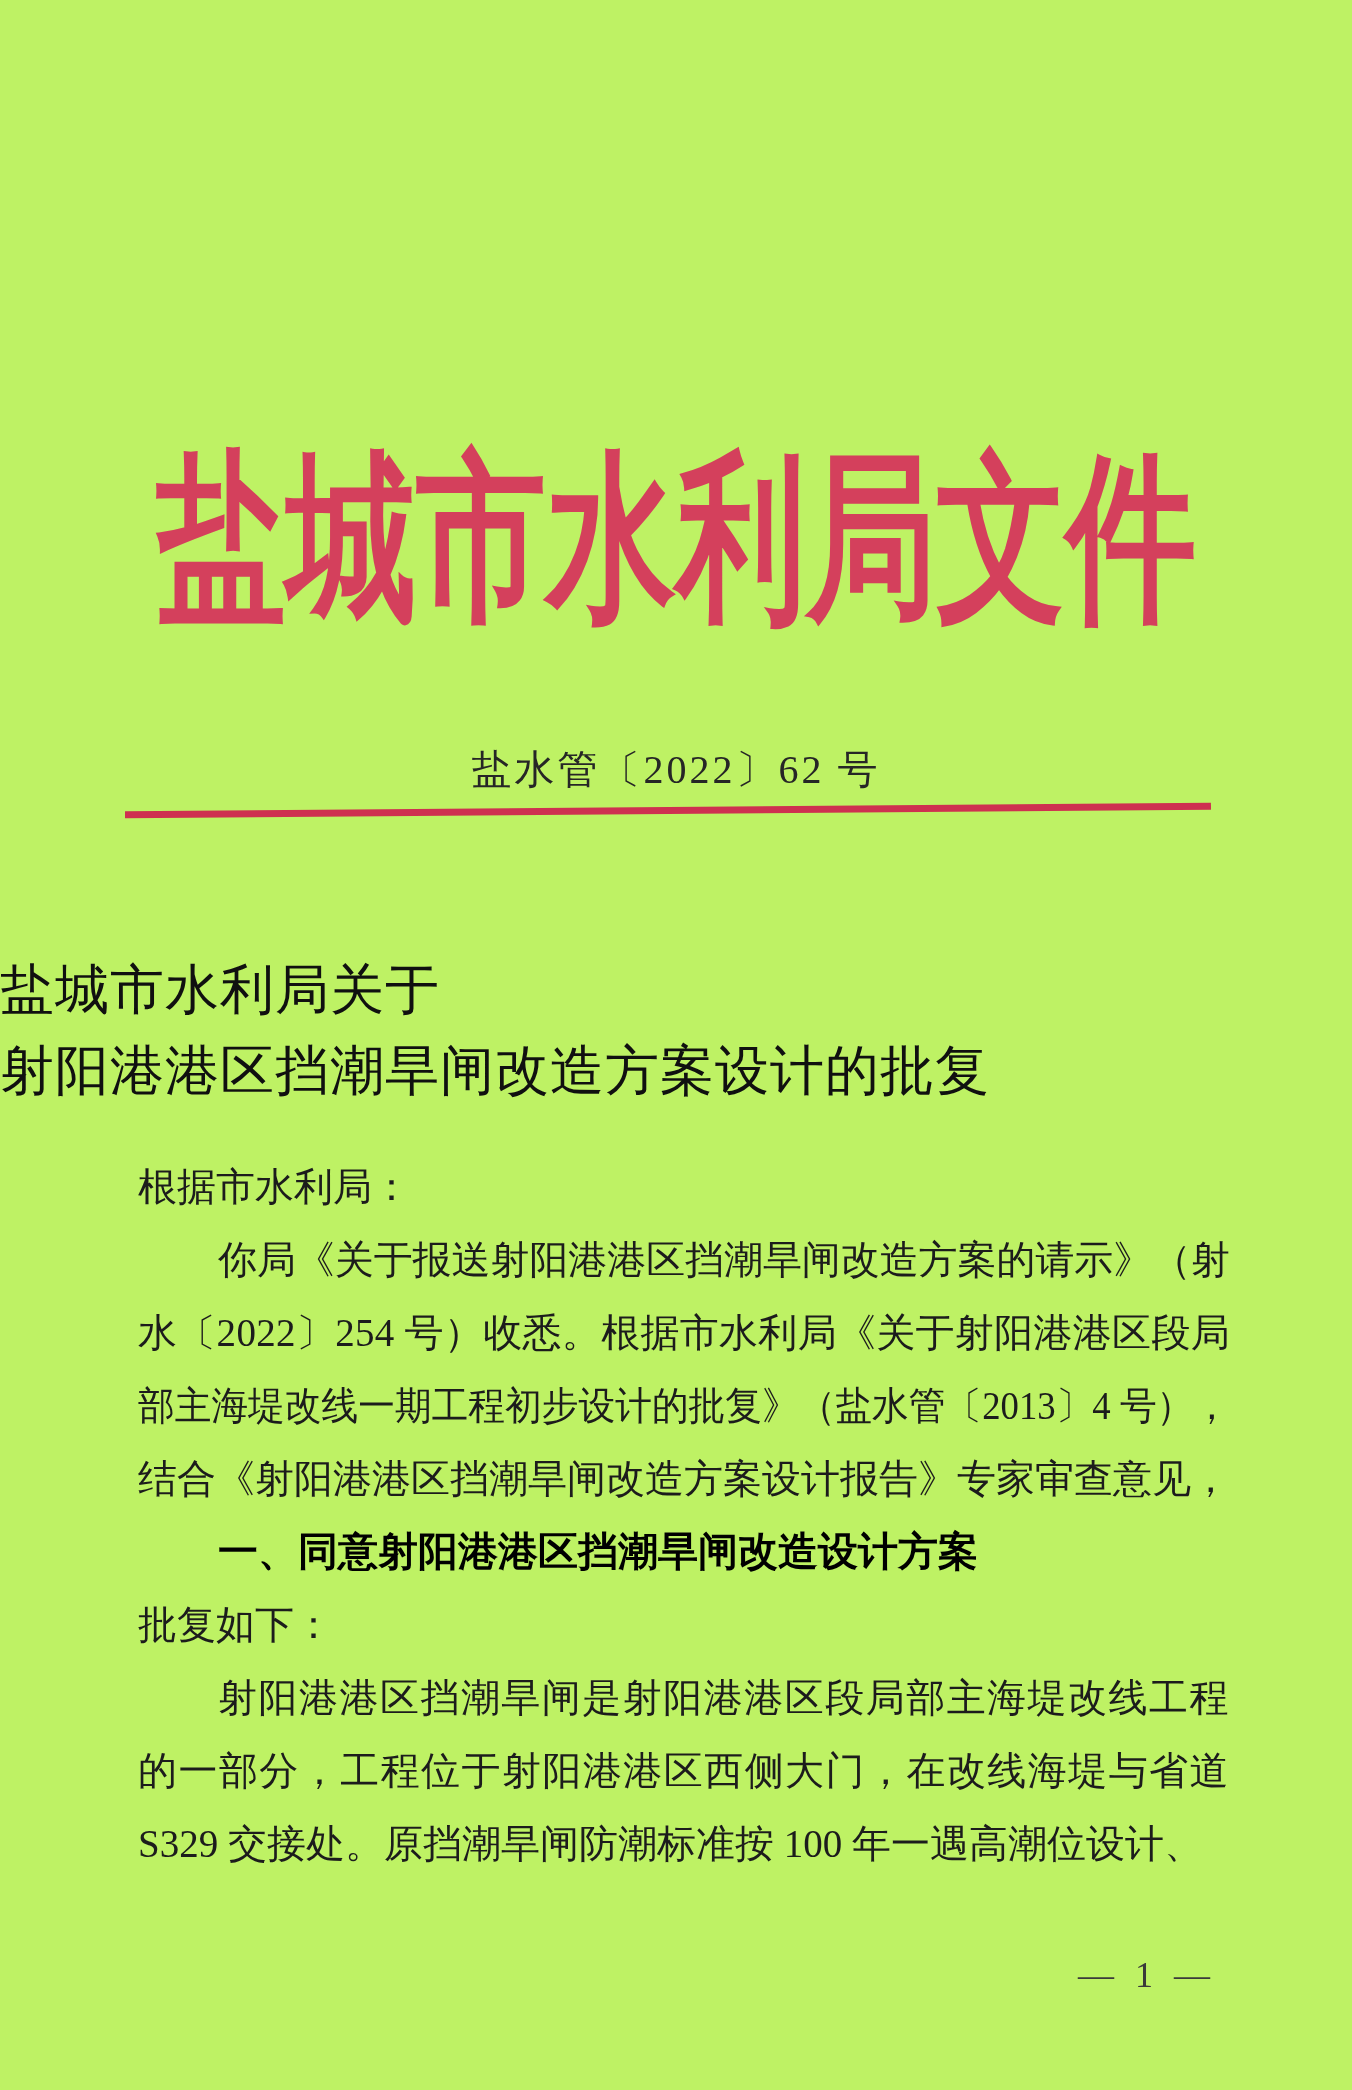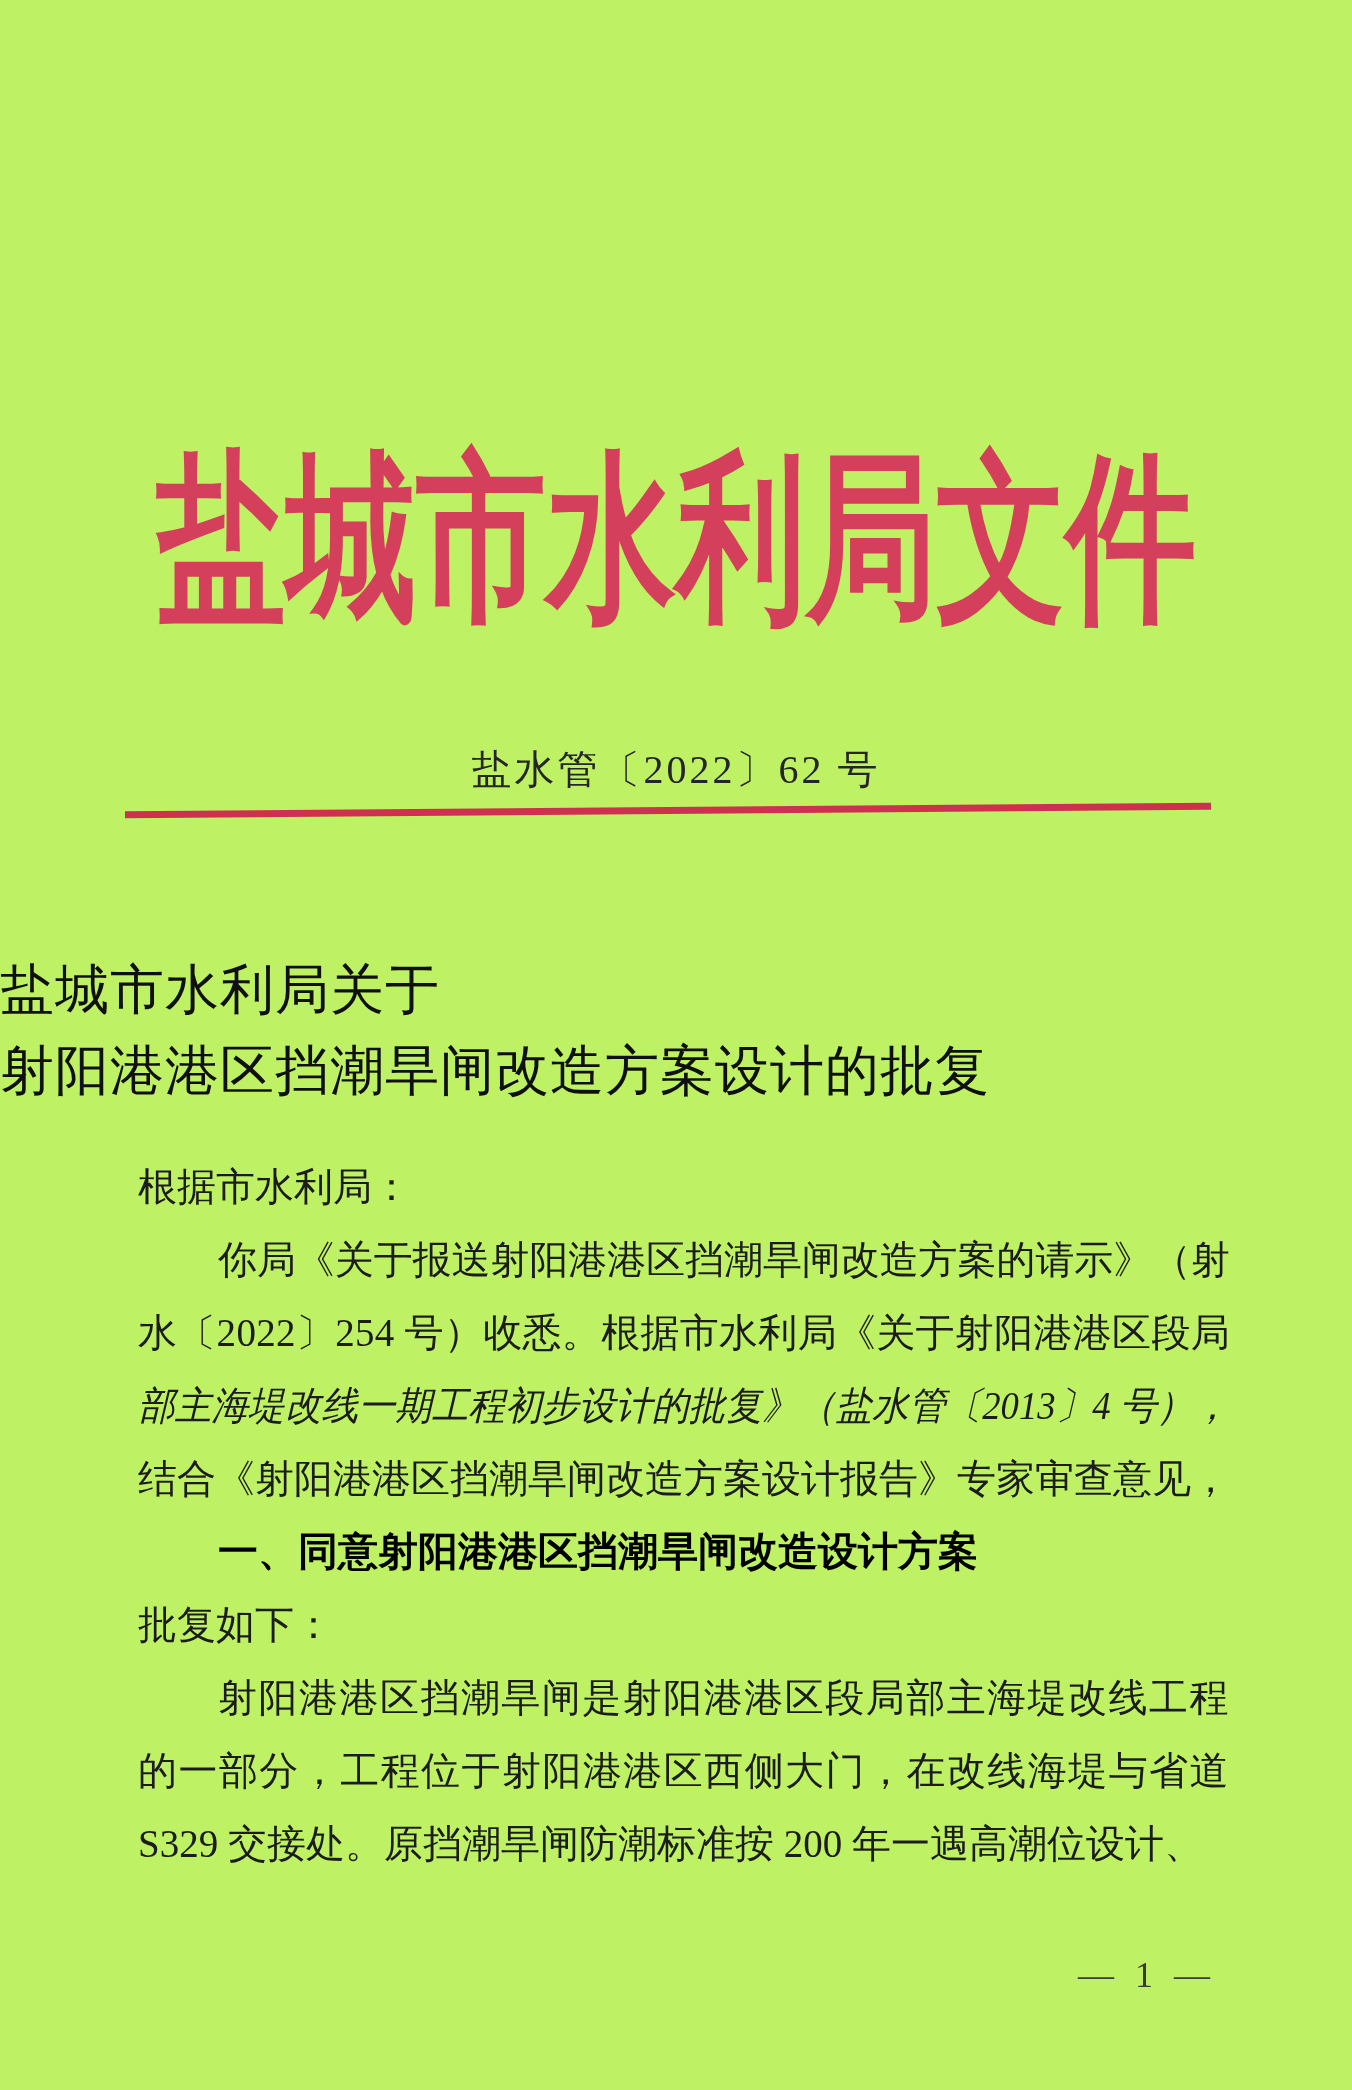--- a/index.html
+++ b/index.html
@@ -118,24 +118,24 @@
 
   <div class="doc-title">
     <div>盐城市水利局关于</div>
     <div>射阳港港区挡潮旱闸改造方案设计的批复</div>
   </div>
 
   <div class="body-text">
       <div class="bline" style="padding-left: 0px;"><span>根据市水利局：</span></div>
       <div class="bline" style="padding-left: 80px;"><span style="transform: scaleX(0.998028);">你局《关于报送射阳港港区挡潮旱闸改造方案的请示》（射</span></div>
       <div class="bline" style="padding-left: 0px;"><span style="letter-spacing: 0.304688px;">水〔2022〕254 号）收悉。根据市水利局《关于射阳港港区段局</span></div>
-      <div class="bline" style="padding-left: 0px; font-style: italic;"><span style="transform: scaleX(0.941176);">部主海堤改线一期工程初步设计的批复》（盐水管〔2013〕4 号），</span></div>
+      <div class="bline" style="padding-left: 0px;"><span style="transform: scaleX(0.941176);">部主海堤改线一期工程初步设计的批复》（盐水管〔2013〕4 号），</span></div>
       <div class="bline" style="padding-left: 0px;"><span style="letter-spacing: 0px;">结合《射阳港港区挡潮旱闸改造方案设计报告》专家审查意见，</span></div>
       <div class="bline heading" style="padding-left: 80px;"><span>一、同意射阳港港区挡潮旱闸改造设计方案</span></div>
       <div class="bline" style="padding-left: 0px;"><span>批复如下：</span></div>
       <div class="bline" style="padding-left: 80px;"><span style="letter-spacing: 1.48px;">射阳港港区挡潮旱闸是射阳港港区段局部主海堤改线工程</span></div>
       <div class="bline" style="padding-left: 0px;"><span style="letter-spacing: 1.44444px;">的一部分，工程位于射阳港港区西侧大门，在改线海堤与省道</span></div>
-      <div class="bline" style="padding-left: 0px;"><span>S329 交接处。原挡潮旱闸防潮标准按 200 年一遇高潮位设计、</span></div>
+      <div class="bline" style="padding-left: 0px;"><span>S329 交接处。原挡潮旱闸防潮标准按 100 年一遇高潮位设计、</span></div>
     </div>
 
   <div class="page-number">— 1 —</div>
 
 </div>
 
 </body></html>

